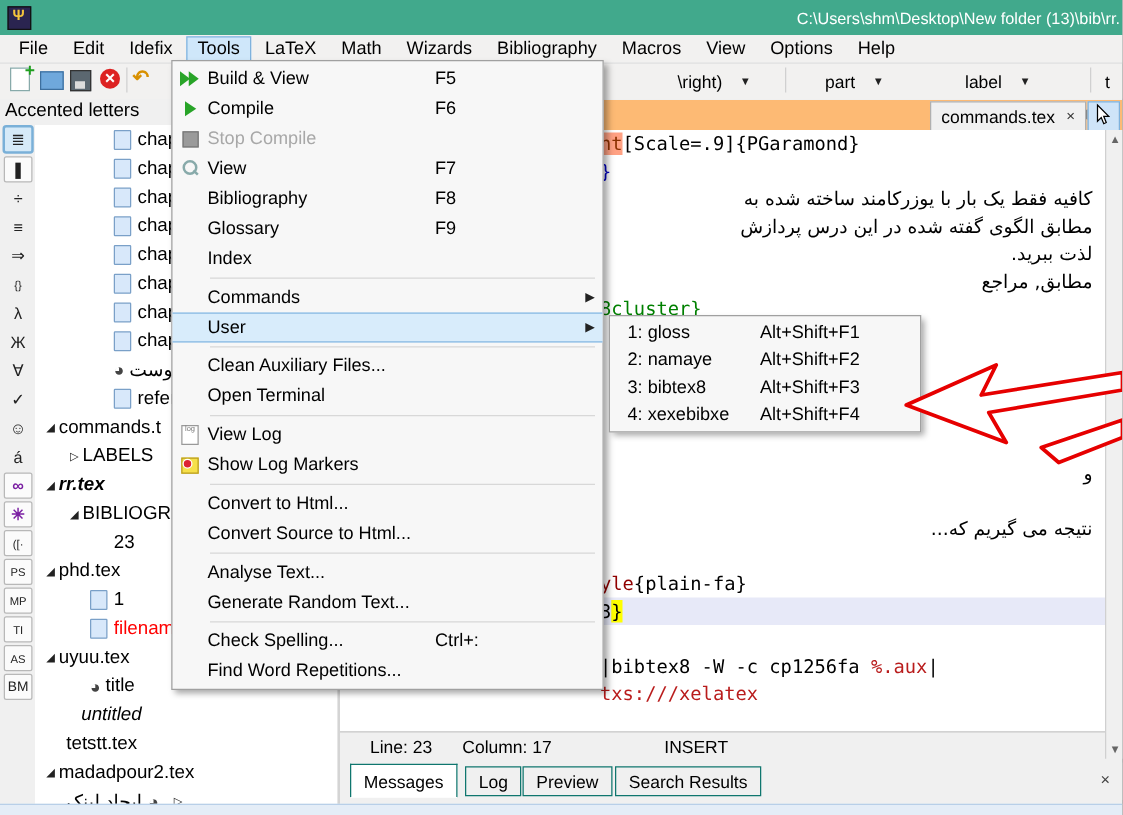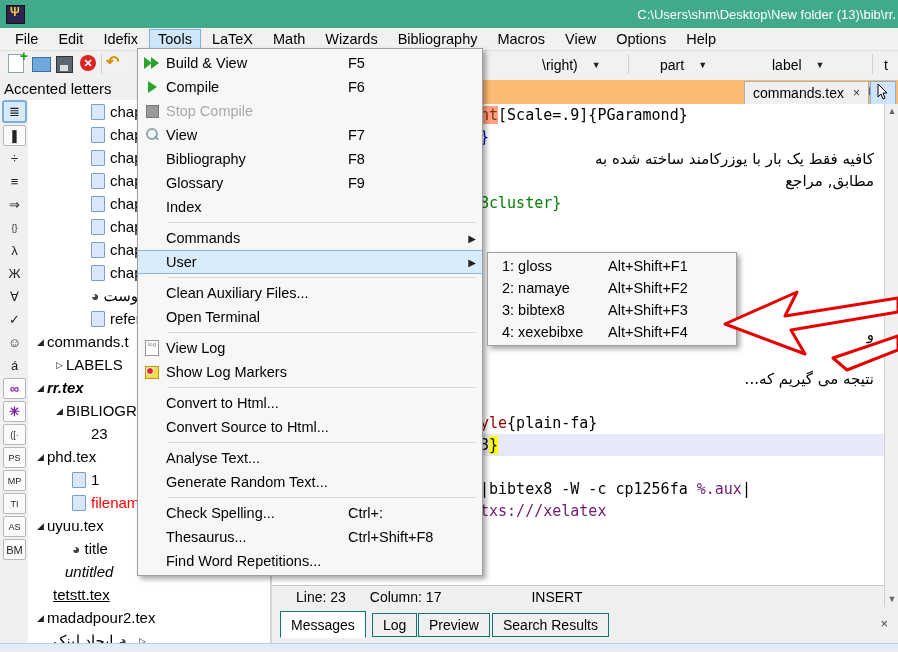--- a/index.html
+++ b/index.html
@@ -58,21 +58,21 @@
   .editor{position:absolute;left:272px;top:104px;width:612px;height:481px;background:#fff;overflow:hidden;}
   .eline{height:22px;line-height:22px;font-family:"DejaVu Sans Mono",monospace;font-size:15px;
          padding-left:208px;white-space:pre;}
   .eline.rtl{direction:rtl;text-align:right;padding-left:0;padding-right:10px;font-family:"DejaVu Sans",sans-serif;}
   .eline.current{background:#e7e9f8;}
   .c-plain{color:#000;}
   .c-cmdhl{color:#8a3000;background:#ffa183;}
   .c-blue{color:#0000c8;}
   .c-green{color:#008000;}
   .c-maroon{color:#900000;}
-  .c-gray{color:#701a75;}
+  .c-gray{color:#b91c1c;}
   .c-bracehl{color:#000;background:#ffff00;}
   .vscroll{position:absolute;left:884px;top:104px;width:14px;height:503px;background:#f0f0f0;border-left:1px solid #d0d0d0;}
   .vscroll .up,.vscroll .dn{position:absolute;left:0;width:14px;height:15px;text-align:center;font-size:9px;color:#666;line-height:15px;}
   .vscroll .dn{bottom:0;}
   .statusline{position:absolute;left:272px;top:585px;width:612px;height:22px;background:#f0f0f0;
               border-top:1px solid #c8c8c8;display:flex;align-items:center;font-size:14px;}
   .statusline span{margin-left:24px;}
   .statusline .mode{margin-left:90px;}
   
   .bottombar{position:absolute;left:272px;top:610px;width:626px;height:30px;background:#f0f0f0;}
@@ -266,21 +266,21 @@
         <span class="expander">◢</span>
         <span>uyuu.tex</span>
       </div>
       <div class="tree-row" style="padding-left: 44px;">
         <span class="circle-ic">◕</span>
         <span>title</span>
       </div>
       <div class="tree-row" style="padding-left: 37px;">
         <span class="lbl-i">untitled</span>
       </div>
-      <div class="tree-row" style="padding-left: 25px; text-decoration: underline;">
+      <div class="tree-row" style="padding-left: 25px;">
         <span>tetstt.tex</span>
       </div>
       <div class="tree-row" style="padding-left: 6px;">
         <span class="expander">◢</span>
         <span>madadpour2.tex</span>
       </div>
       <div class="tree-row" style="padding-left: 25px;">
         <span>ایجاد لینک</span>
         <span class="circle-ic" style="margin-left: 5px;">◕</span>
         <span class="expander" style="margin-left: 5px;">▷</span>
@@ -298,20 +298,22 @@
   <div class="etab" style="left: 472px;">
         <span>commands.tex</span>
         <span class="x">×</span>
       </div>
     </div>
 
   <div class="editor" id="editor">
       <div class="eline"><span class="c-cmdhl">nt</span><span class="c-plain">[Scale=.9]{PGaramond}</span></div>
       <div class="eline"><span class="c-blue">}</span></div>
       <div class="eline rtl"><span class="c-plain">کافیه فقط یک بار با یوزرکامند ساخته شده به</span></div>
+      <div class="eline rtl"><span class="c-plain">مطابق الگوی گفته شده در این درس پردازش</span></div>
+      <div class="eline rtl"><span class="c-plain">لذت ببرید.</span></div>
       <div class="eline rtl"><span class="c-plain">مطابق, مراجع</span></div>
       <div class="eline"><span class="c-green">8cluster}</span></div>
       <div class="eline"></div>
       <div class="eline"></div>
       <div class="eline"></div>
       <div class="eline"></div>
       <div class="eline"></div>
       <div class="eline rtl"><span class="c-plain">و</span></div>
       <div class="eline"></div>
       <div class="eline rtl"><span class="c-plain">نتیجه می گیریم که...</span></div>
@@ -448,25 +450,20 @@
         <span class="mi-short"></span>
       </div>
       <div class="menu-sep"></div>
       <div class="menu-item">
         <span class="mi-icon"></span>
         <span class="mi-label">Check Spelling...</span>
         <span class="mi-short">Ctrl+:</span>
       </div>
       <div class="menu-item">
         <span class="mi-icon"></span>
-        <span class="mi-label">Thesaurus...</span>
-        <span class="mi-short">Ctrl+Shift+F8</span>
-      </div>
-      <div class="menu-item">
-        <span class="mi-icon"></span>
         <span class="mi-label">Find Word Repetitions...</span>
         <span class="mi-short"></span>
       </div>
     </div>
 
   <div class="submenu-pop" id="usersubmenu">
       <div class="sub-item">
         <span class="mi-label">1: gloss</span>
         <span class="mi-short">Alt+Shift+F1</span>
       </div>

